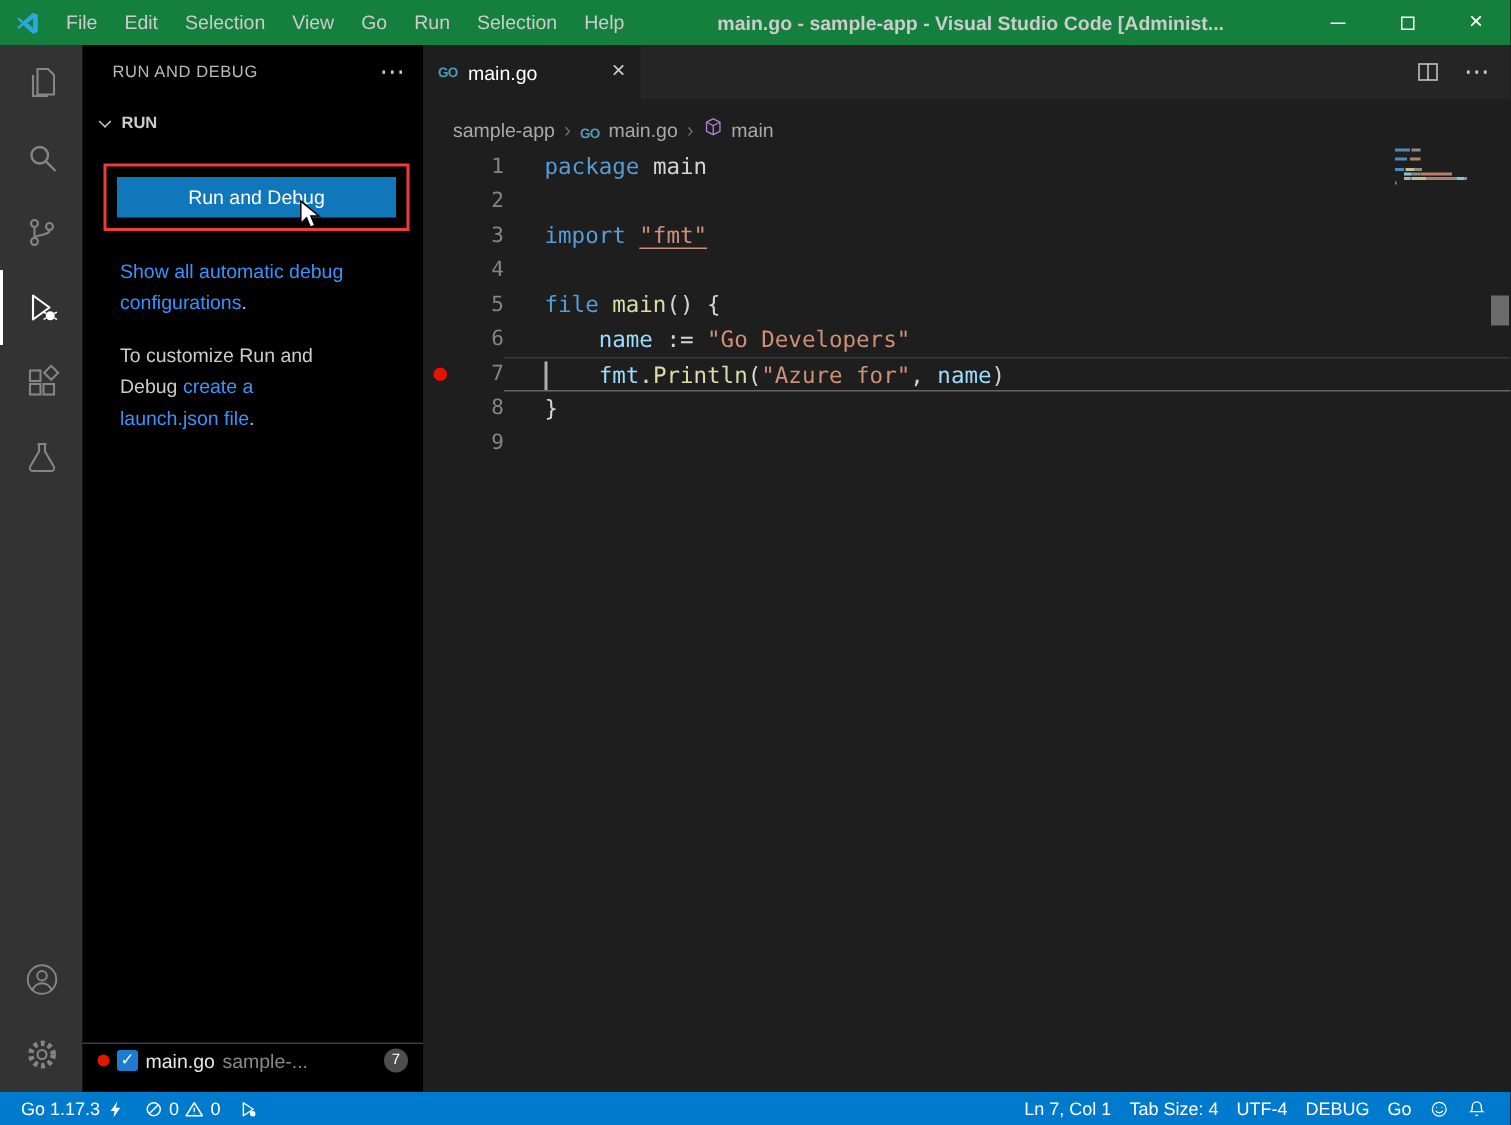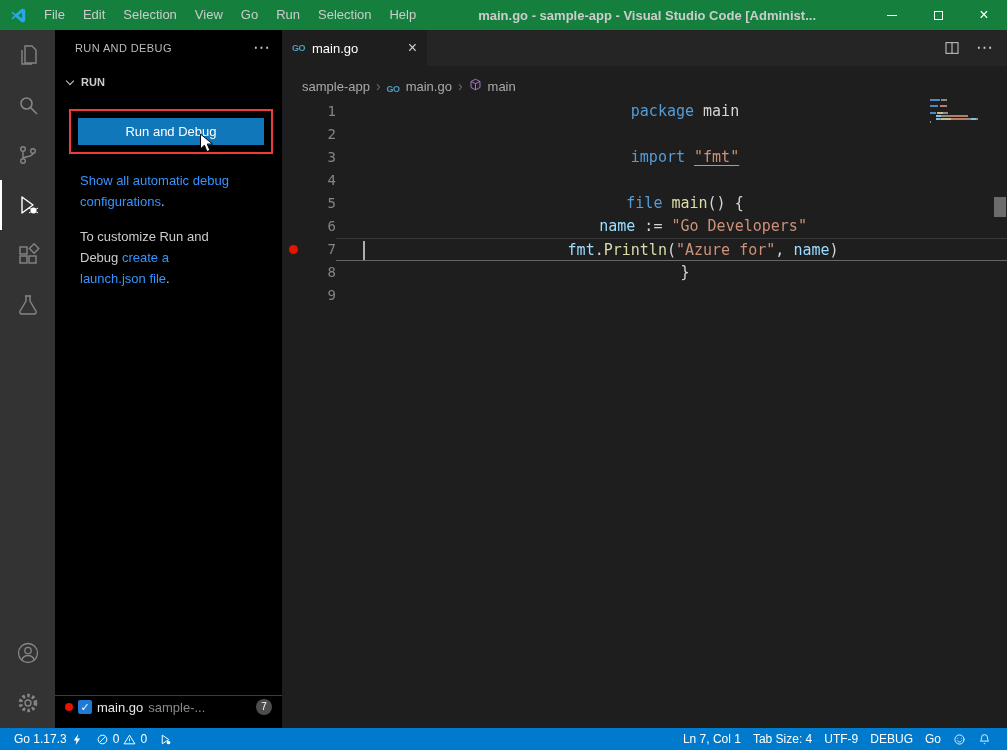--- a/index.html
+++ b/index.html
@@ -71,21 +71,21 @@
   .bc-sep { color:#6a6a6a; font-size:14px; }
   .bc-item { cursor:pointer; }
   .symbol-cube svg { width:13px; height:13px; }
 
   .code-area { flex:1; position:relative; padding-top:6px;
     font-family:"DejaVu Sans Mono", monospace; font-size:15px; cursor:text; }
   .code-line { display:flex; height:23px; line-height:23px; }
   .gutter-bp { width:22px; display:flex; align-items:center; justify-content:center; flex:0 0 auto; }
   .bp-dot { width:9px; height:9px; border-radius:50%; background:var(--breakpoint,#e51400); }
   .line-num { width:32px; text-align:right; color:#858585; font-size:14px; flex:0 0 auto; }
-  .line-text { flex:1; padding-left:27px; white-space:pre; color:#d4d4d4; position:relative;text-align:center; }
+  .line-text { flex:1; padding-left:27px; white-space:pre; color:#d4d4d4; position:relative; }
   .code-line.current .line-text { border-top:1px solid #393939; border-bottom:1px solid #666666; }
   .cursor { position:absolute; left:27px; top:2px; width:1.5px; height:19px; background:#aeafad; }
   .tk-kw  { color:#569cd6; }
   .tk-pl  { color:#d4d4d4; }
   .tk-str { color:#ce9178; }
   .tk-strU{ color:#ce9178; text-decoration:underline; text-underline-offset:3px; }
   .tk-fn  { color:#dcdcaa; }
   .tk-var { color:#9cdcfe; }
 
   .minimap { position:absolute; top:5px; right:15px; width:62px; }
@@ -358,21 +358,21 @@
       </svg>
     </div>
     <div class="sb-flex"></div>
     <div class="sb-item">
         <span>Ln 7, Col 1</span>
       </div>
     <div class="sb-item">
         <span>Tab Size: 4</span>
       </div>
     <div class="sb-item">
-        <span>UTF-9</span>
+        <span>UTF-4</span>
       </div>
     <div class="sb-item">
         <span>DEBUG</span>
       </div>
     <div class="sb-item">
         <span>Go</span>
       </div>
     <div class="sb-item">
       <svg viewBox="0 0 24 24" fill="none" stroke="currentColor" stroke-width="1.6" stroke-linecap="round">
         <circle cx="12" cy="12" r="8.5"></circle>

